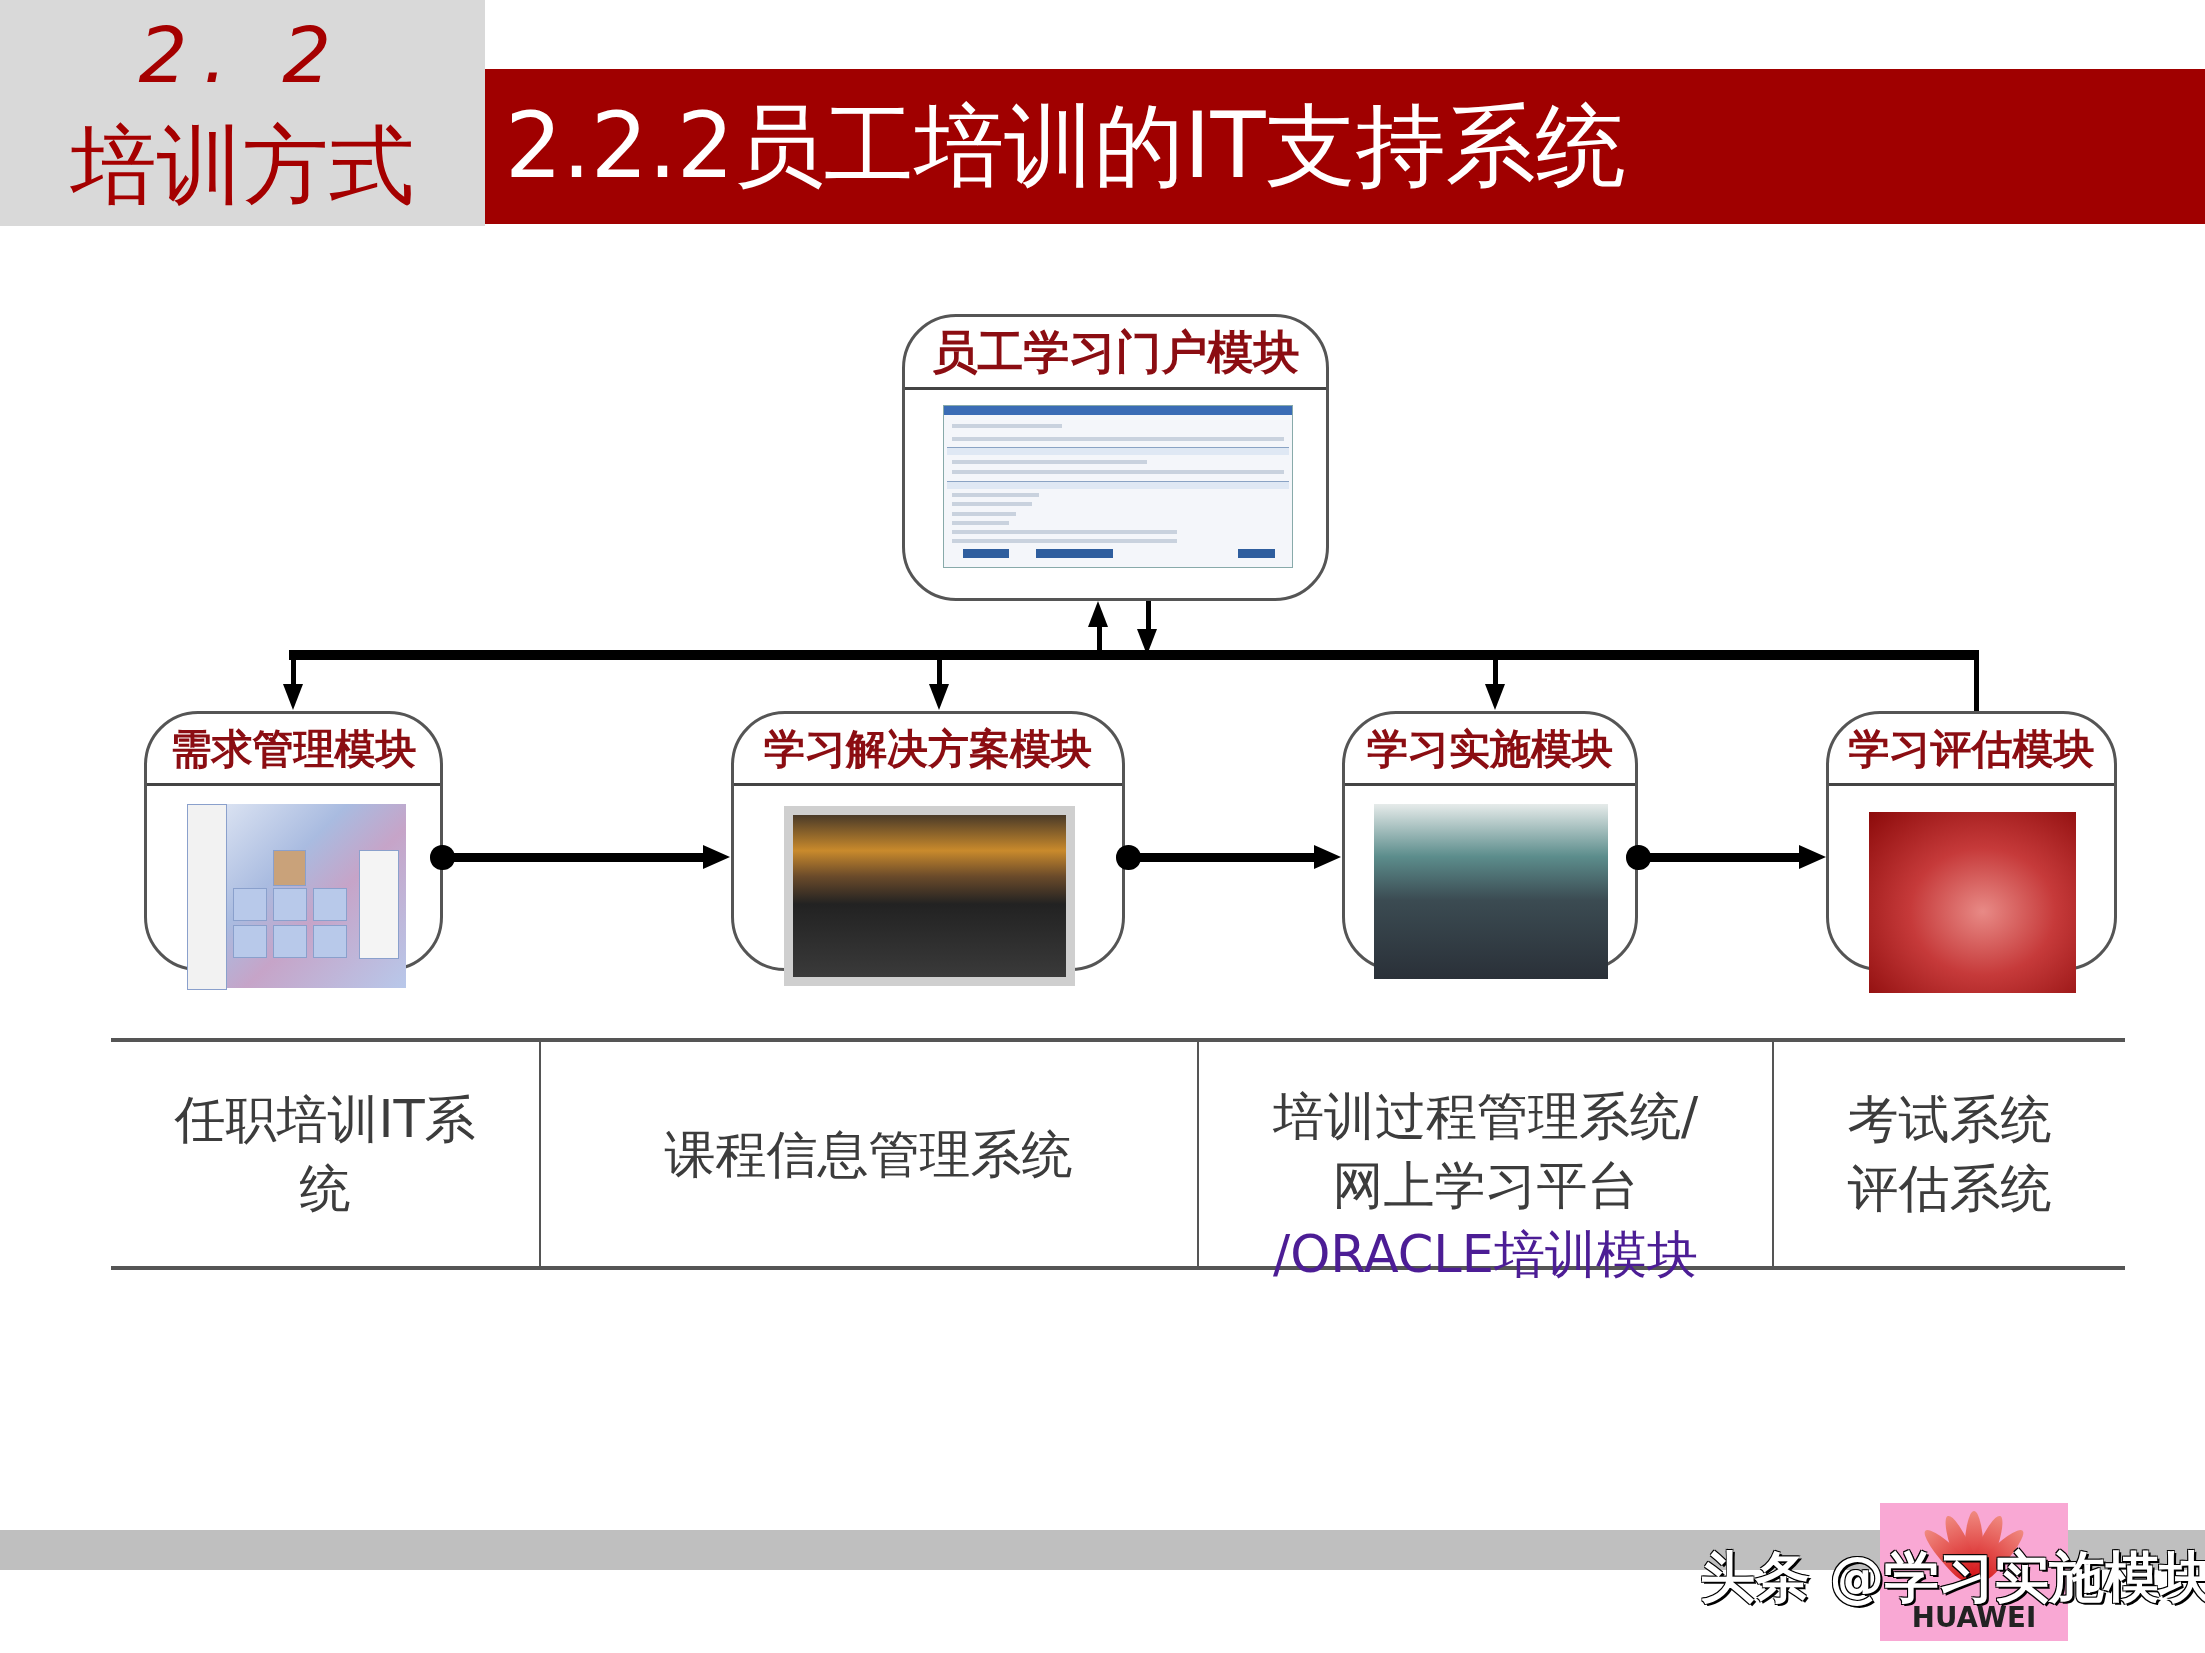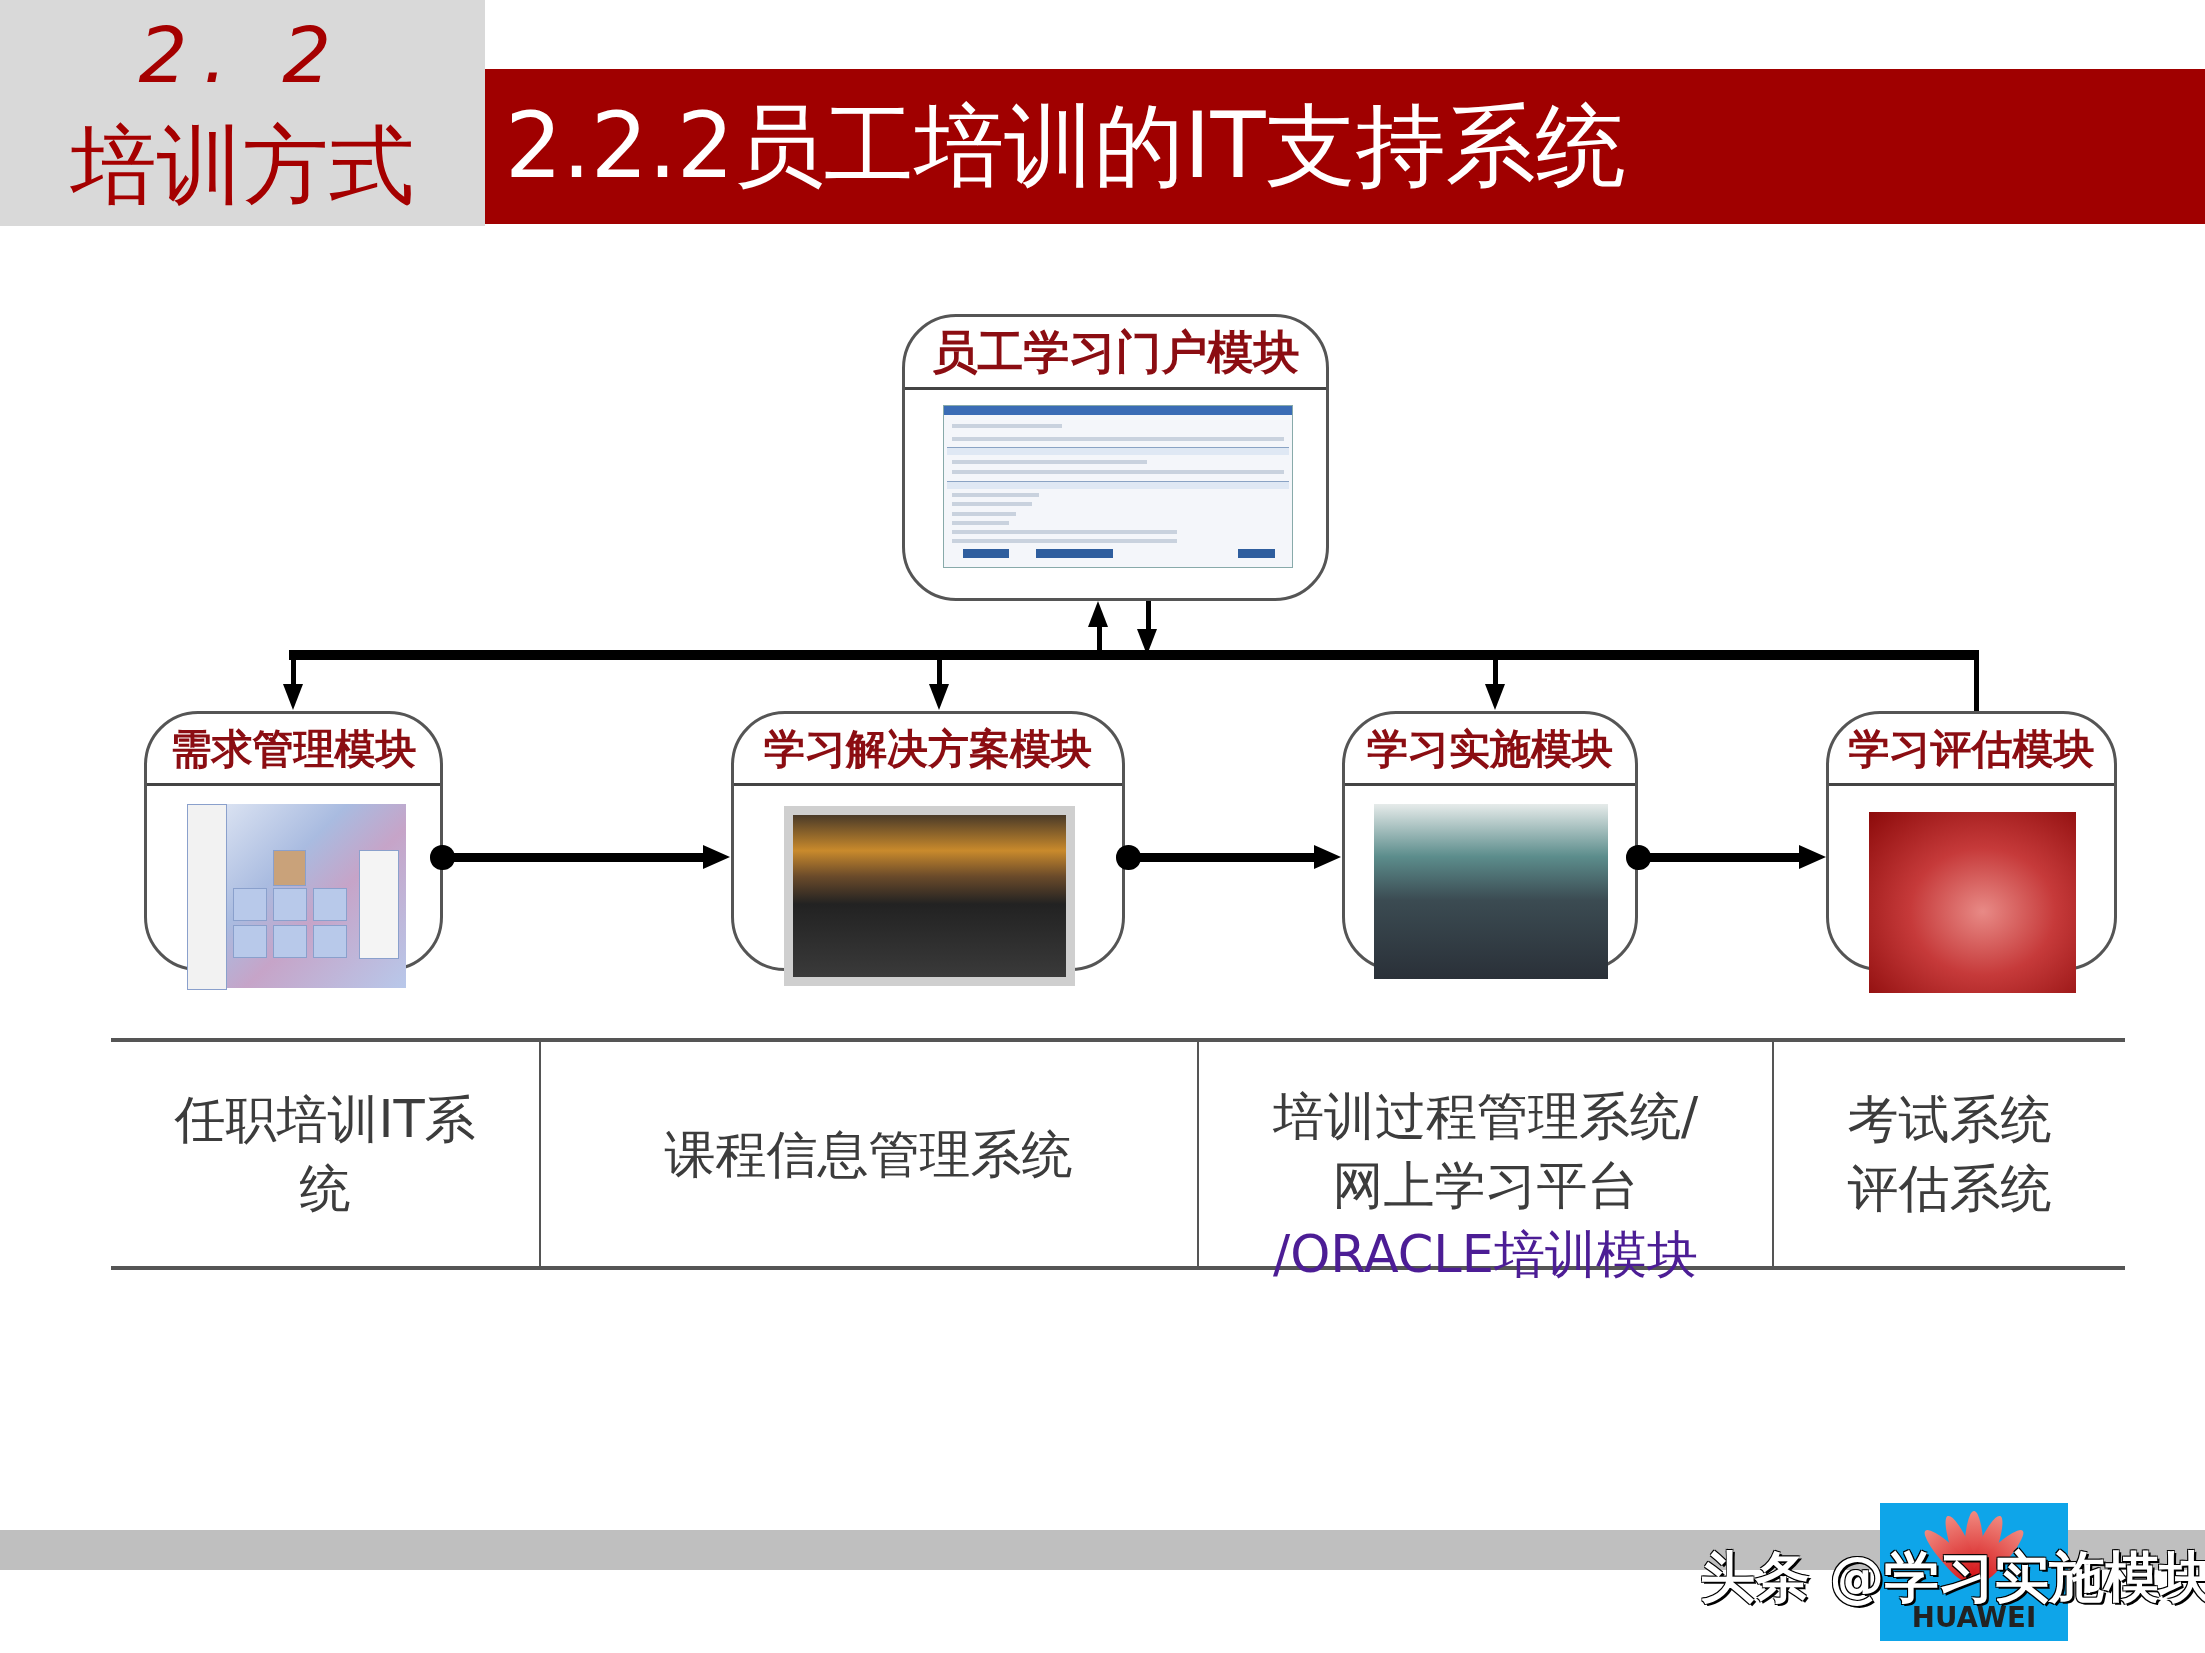--- a/index.html
+++ b/index.html
@@ -55,21 +55,21 @@
   .arrow-right { position:absolute; width:0; height:0; border-top:12.3px solid transparent; border-bottom:12.3px solid transparent; border-left:27.6px solid #000; }
   .dot { position:absolute; width:24.5px; height:24.5px; border-radius:50%; background:#000; }
 
   
   .tbl-line { position:absolute; background:#555; }
   .cell { position:absolute; display:flex; align-items:center; justify-content:center; text-align:center;
           color:#3c3c3c; font-size:51px; line-height:69px; }
 
   
   .foot-band { left:0; top:1530px; width:2205px; height:40px; background:#bfbfbf; }
-  .logo { left:1880px; top:1503px; width:188px; height:138px; background:#0ea5e9; }
+  .logo { left:1880px; top:1503px; width:188px; height:138px; background:#f9a8d4; }
   .petal { position:absolute; width:20px; height:70px; border-radius:50% 50% 50% 50% / 70% 70% 30% 30%;
            background:linear-gradient(180deg,#f08a80,#d40f14); transform-origin:50% 100%; }
   .logo-text { position:absolute; left:0; width:188px; top:98px; text-align:center; font-size:27.6px; font-weight:bold; color:#222; }
   .watermark { left:1700px; top:1541px; font-size:55px; color:#fff; font-weight:bold; white-space:nowrap;
                text-shadow:2.3px 2.3px 0 #000, -0.8px -0.8px 0 #000, 0.8px -0.8px 0 #000, -0.8px 0.8px 0 #000; }
 </style>
 </head>
 <body>
 
 <div class="abs sec-box"></div>

